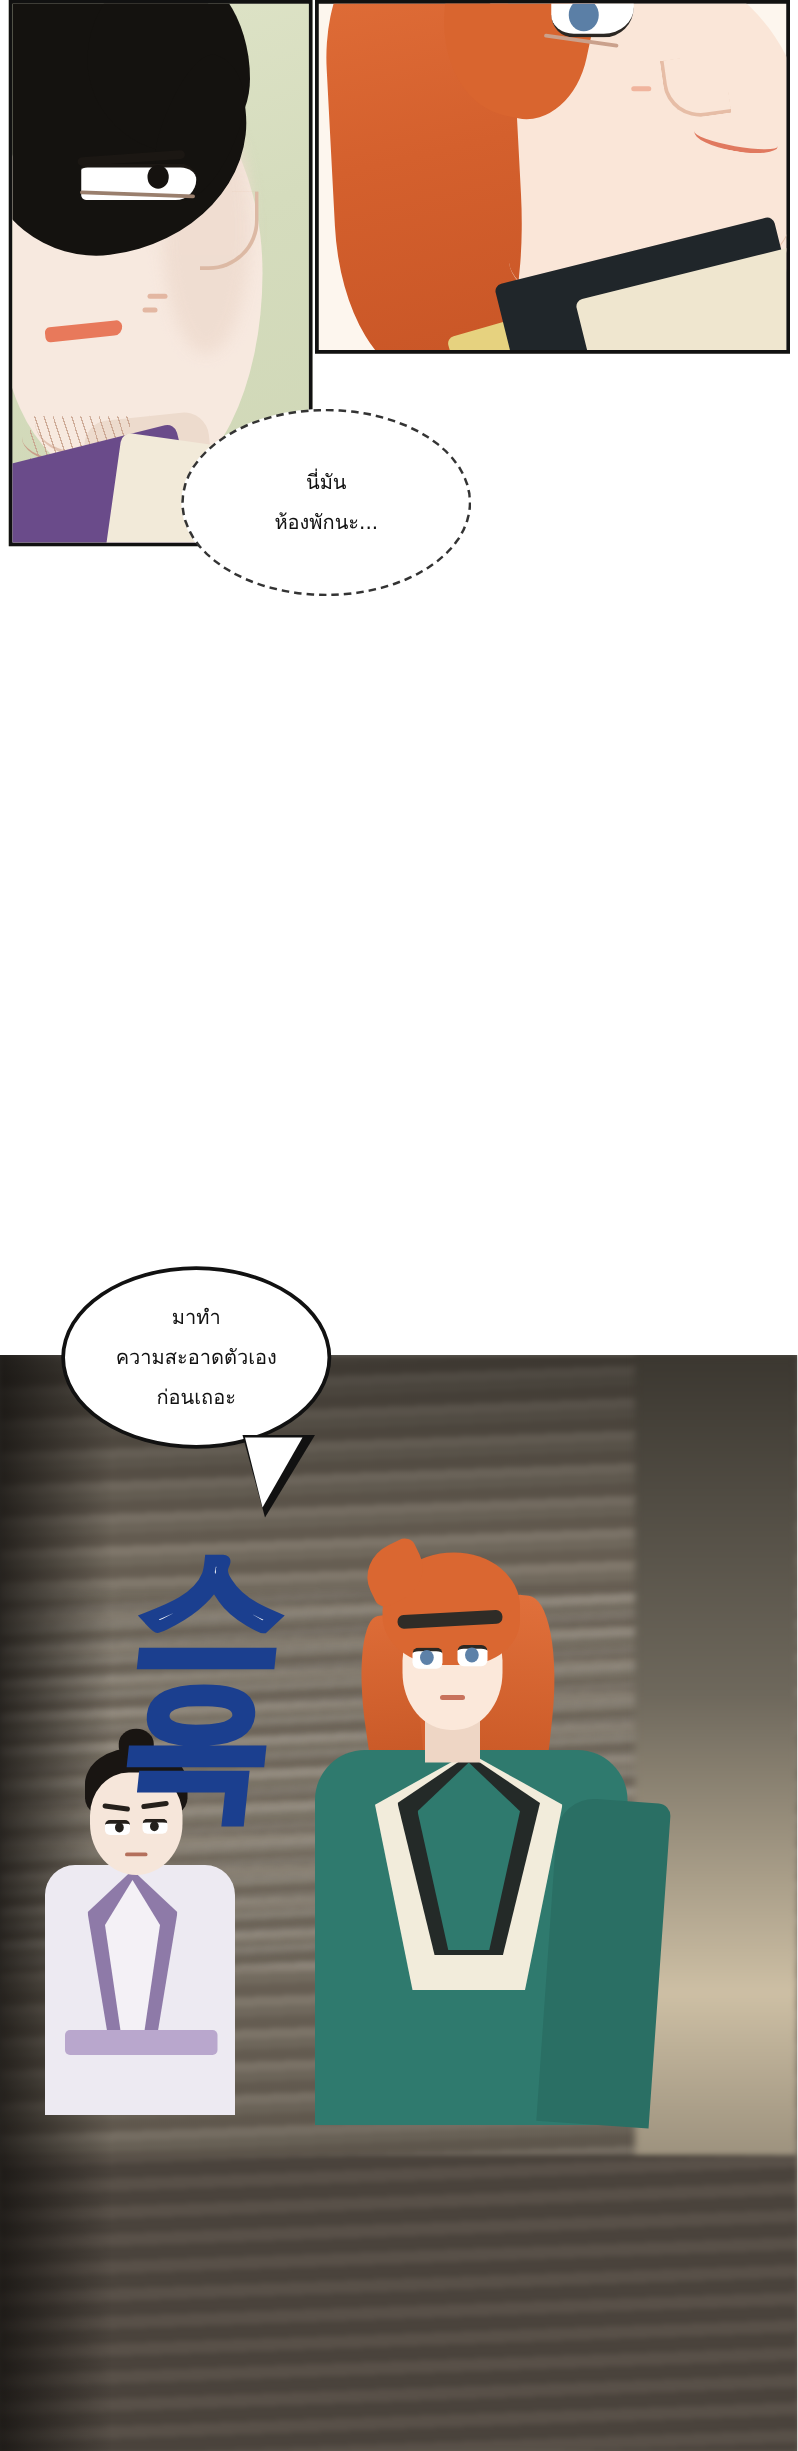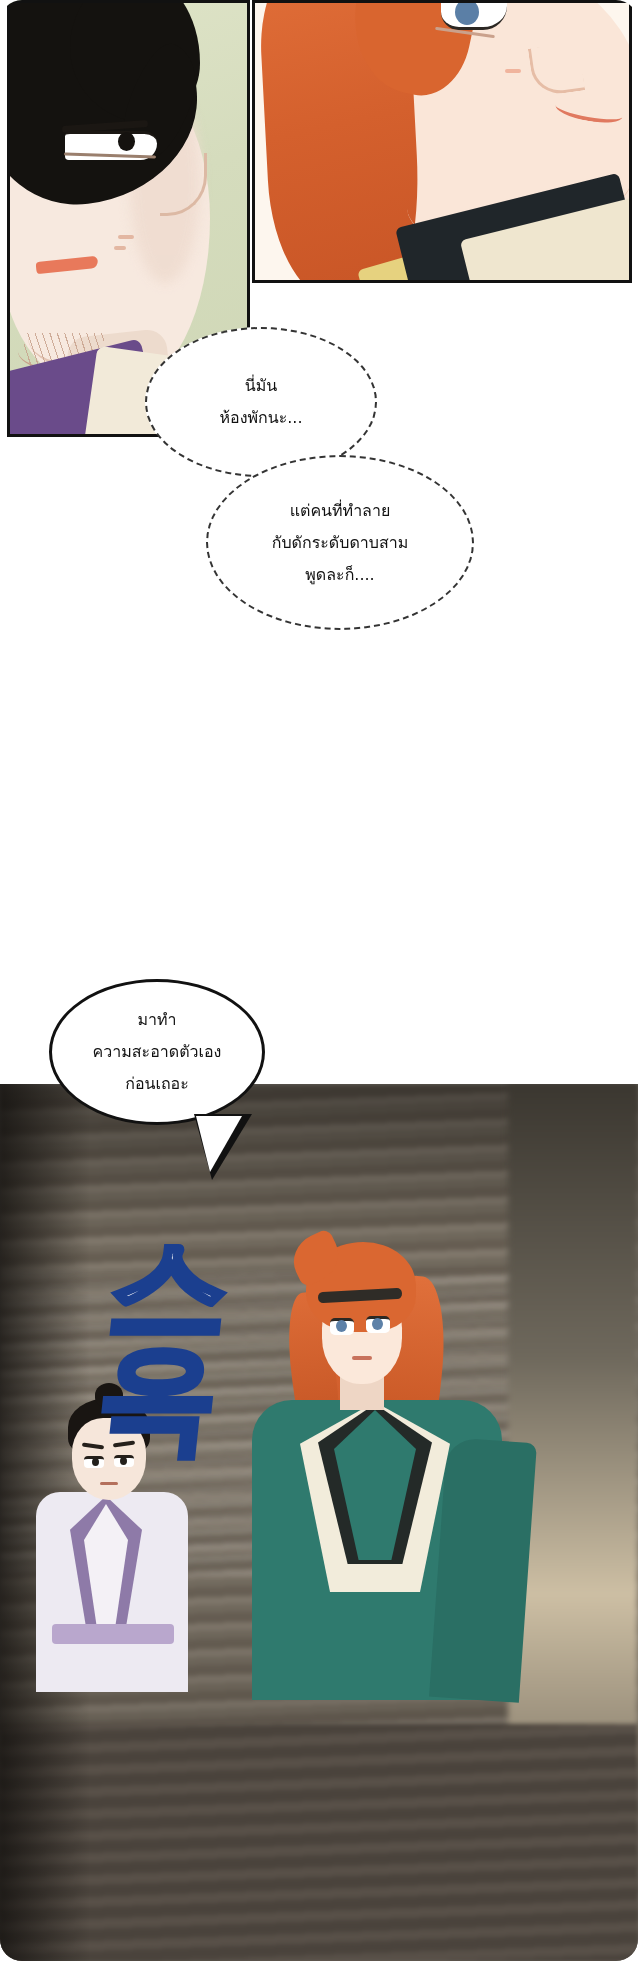--- a/index.html
+++ b/index.html
@@ -9,21 +9,20 @@
   }
   body {
     font-family: "DejaVu Sans", sans-serif;
   }
   #page {
     position: relative;
     width: 638px;
     height: 1961px;
     overflow: hidden;
     background: #ffffff;
-    border-radius: 22px;
   }
 
   
   .panel1 {
     position: absolute;
     left: 7px;
     top: 0px;
     width: 243px;
     height: 437px;
     background: #d9dfc4;
@@ -782,21 +781,21 @@
     border: 3px solid #111111;
     display: flex;
     align-items: center;
     justify-content: center;
     text-align: center;
     color: #111111;
     border-radius: 50% / 50%;
   }
   .bubble-3 {
     left: 49px;
-    top: 979px;
+    top: 1013px;
     width: 216px;
     height: 146px;
     padding: 0 16px;
     z-index: 5;
   }
   .bubble-3 .tail {
     position: absolute;
     left: 142px;
     bottom: -58px;
     width: 0;
@@ -901,25 +900,20 @@
     <div class="p2-jaw"></div>
     <div class="p2-collar-yellow"></div>
     <div class="p2-collar-dark"></div>
     <div class="p2-collar-cream"></div>
   </div>
 
   <div class="bubble-dashed bubble-1">
     <div class="bubble-text">นี่มัน
 ห้องพักนะ...</div>
   </div>
-  <div class="bubble-dashed bubble-2">
-    <div class="bubble-text">แต่คนที่ทำลาย
-กับดักระดับดาบสาม
-พูดละก็....</div>
-  </div>
 
   <div class="panel3">
     <div class="p3-bg"></div>
     <div class="p3-blurstreak"></div>
     <div class="p3-wall-right"></div>
     <div class="p3-floor"></div>
     <div class="p3-dark-left"></div>
   </div>
 
   <div class="c2-hair-back"></div>

